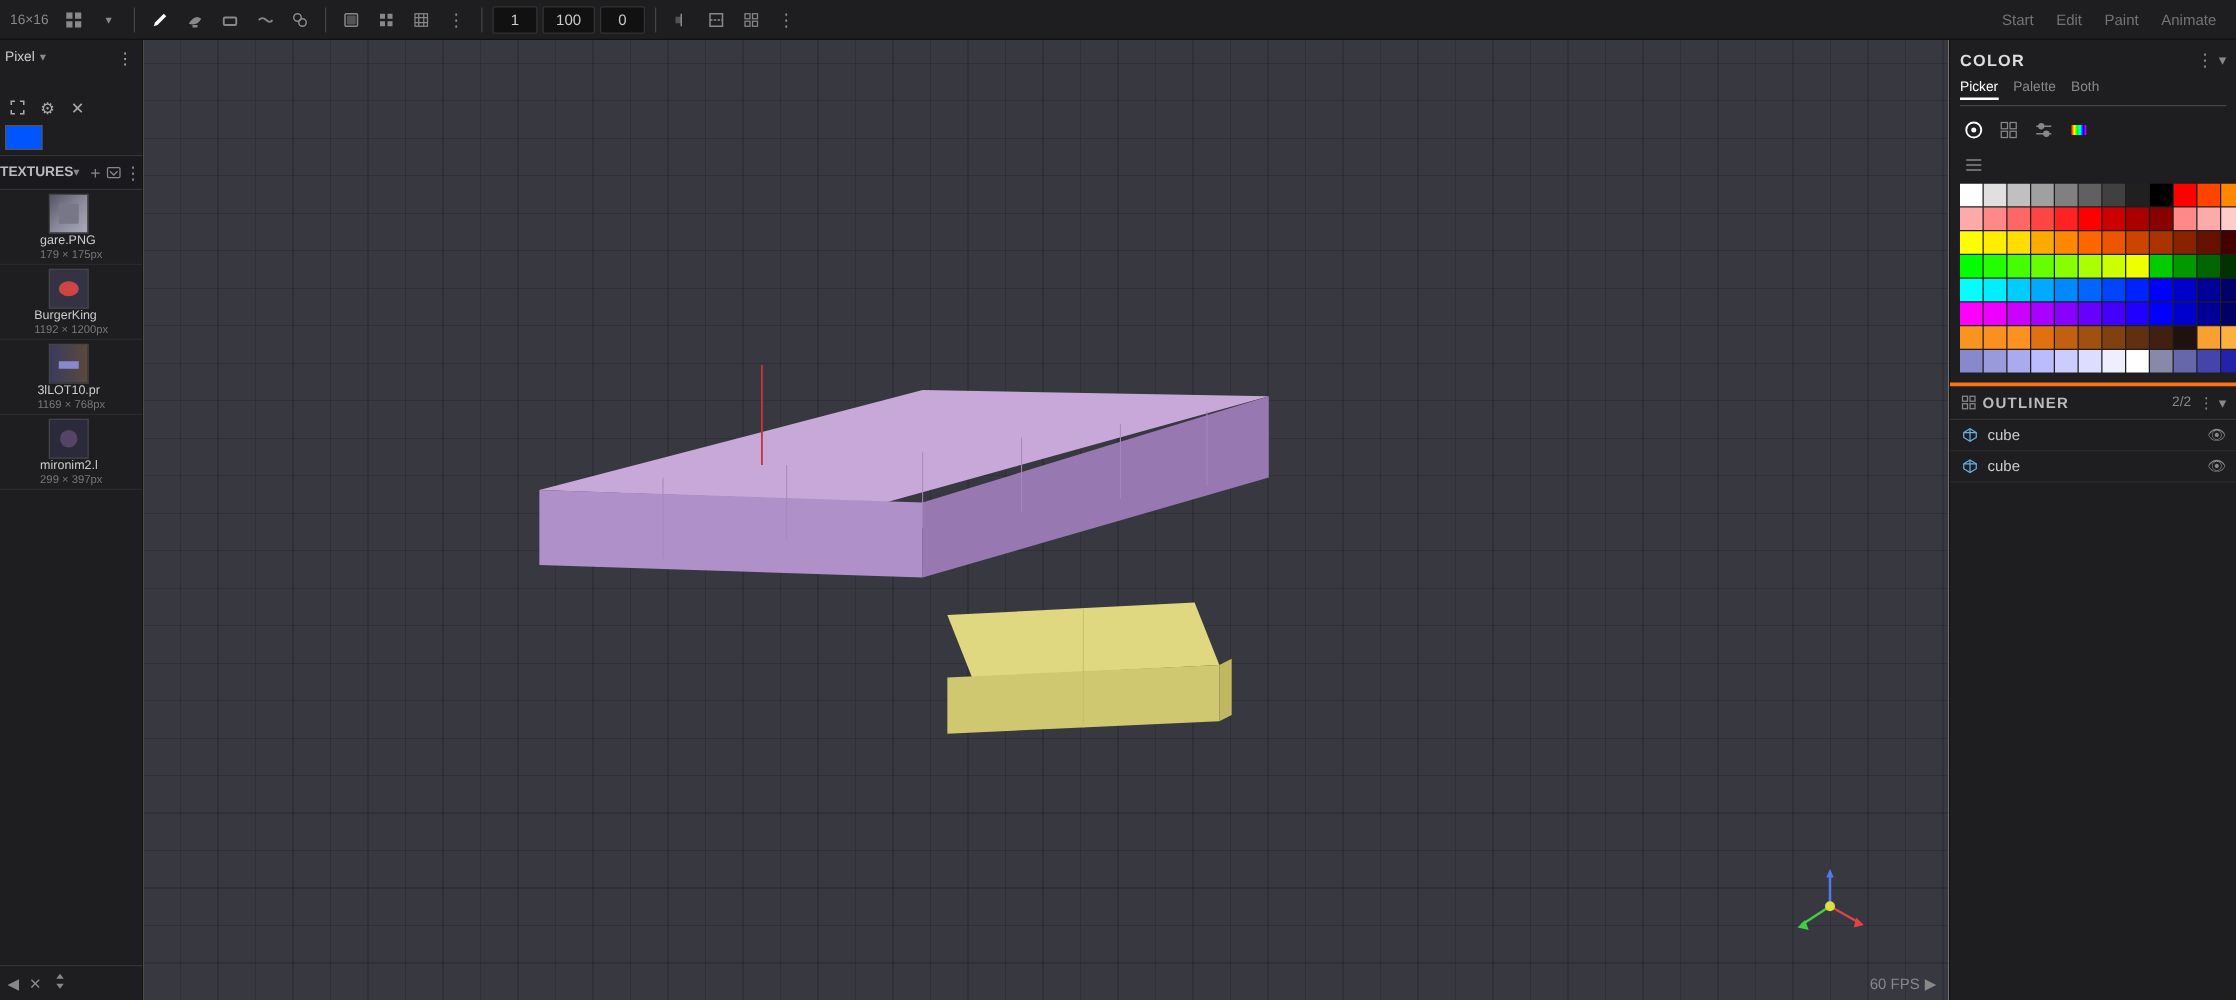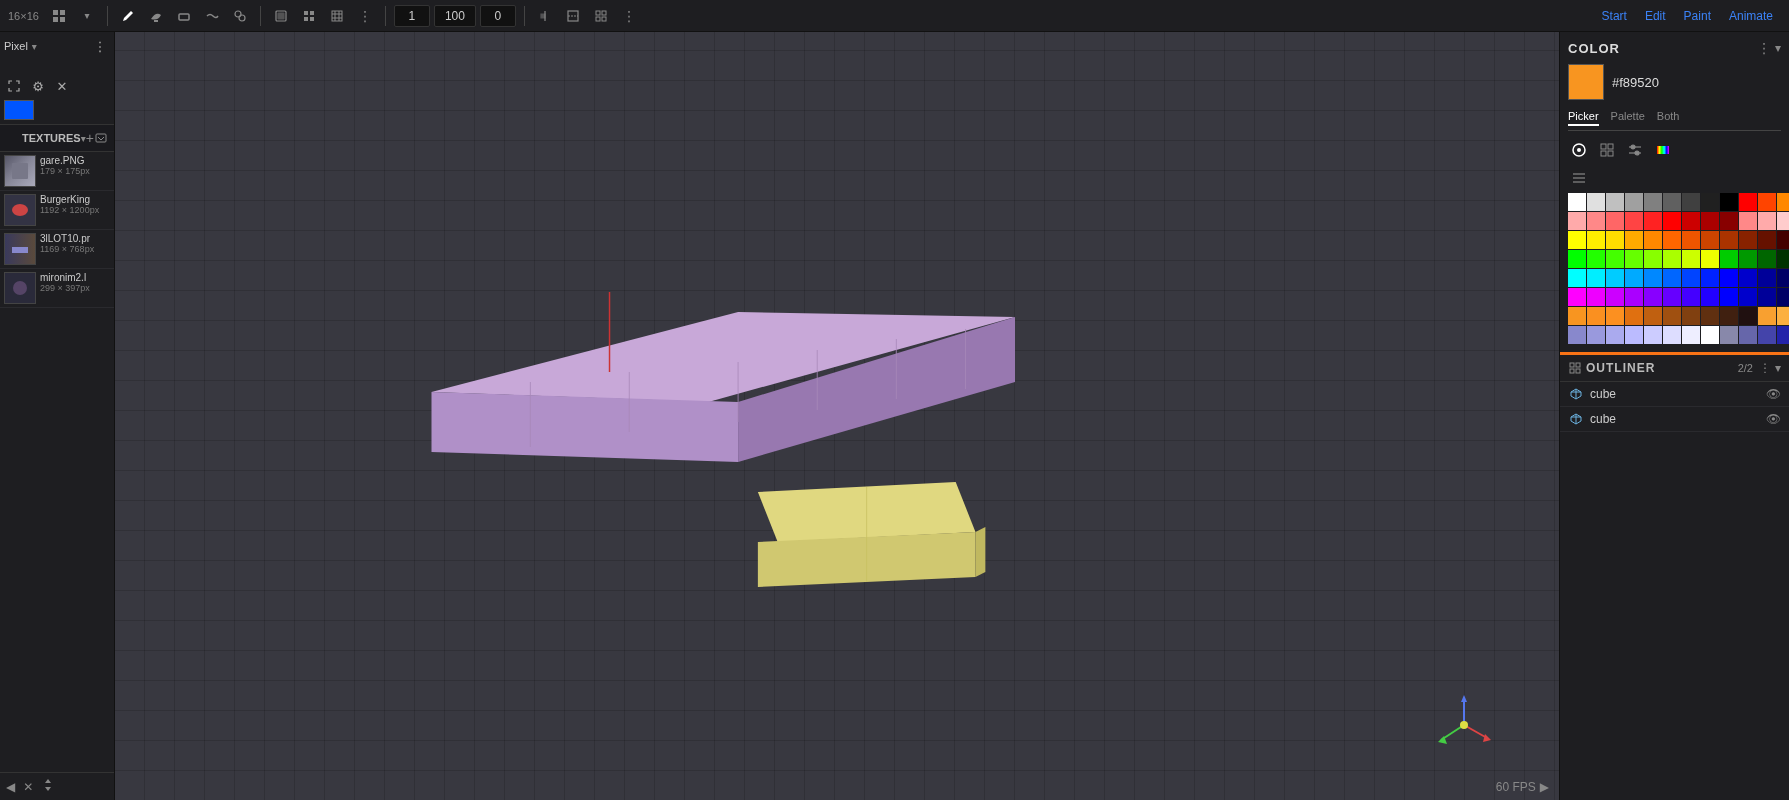--- a/index.html
+++ b/index.html
@@ -48,21 +48,21 @@
     .menu-bar {
       display: flex;
       align-items: center;
       gap: 2px;
       margin-left: auto;
     }
     .menu-item {
       padding: 2px 8px;
       cursor: pointer;
       border-radius: 3px;
-      color: #3b82f6;
+      color: #737373;
       font-size: 12px;
     }
 
     
     .main-area {
       display: flex;
       flex: 1;
       overflow: hidden;
     }
 
@@ -140,21 +140,21 @@
     
     .textures-section {
       flex: 1;
       overflow: hidden;
       display: flex;
       flex-direction: column;
     }
     .section-header {
       display: flex;
       align-items: center;
-      padding: 4px 22px;
+      padding: 4px 0;
       border-bottom: 1px solid #333;
       background: #1a1a1e;
     }
     .section-title {
       font-size: 11px;
       font-weight: bold;
       color: #bbb;
       flex: 1;
     }
     .section-arrow {
@@ -168,24 +168,25 @@
       cursor: pointer;
       color: #888;
       font-size: 14px;
     }
     .texture-list {
       overflow-y: auto;
       flex: 1;
     }
     .texture-item {
       display: flex;
-      align-items: flex-start;
-      padding: 3px 4px;
+      align-items: center;
+      padding: 3px 20px;
       cursor: pointer;
       border-bottom: 1px solid #2a2a2e;
+      flex-direction: column;
     }
     .texture-thumb {
       width: 32px; height: 32px;
       background: #555;
       border: 1px solid #444;
       margin-right: 4px;
       flex-shrink: 0;
       overflow: hidden;
       display: flex; align-items: center; justify-content: center;
     }
@@ -684,24 +685,20 @@
   <div class="right-sidebar">
 
     <div class="color-panel">
       <div class="color-panel-header">
         <span class="color-panel-title">COLOR</span>
         <span class="color-panel-more">⋮</span>
         <span style="width:4px;"></span>
         <span style="color:#888;cursor:pointer;font-size:12px;">▾</span>
       </div>
 
-      <div class="color-value-row">
-        <div class="current-color" style="background: rgb(248, 149, 32);"></div>
-        <span class="color-hex">#f89520</span>
-      </div>
 
       <div class="color-picker-tabs">
         <span class="color-picker-tab active">Picker</span>
         <span class="color-picker-tab">Palette</span>
         <span class="color-picker-tab">Both</span>
       </div>
 
       <div class="color-icons-row">
         <div class="color-icon active">
           <svg width="16" height="16" viewBox="0 0 16 16">

